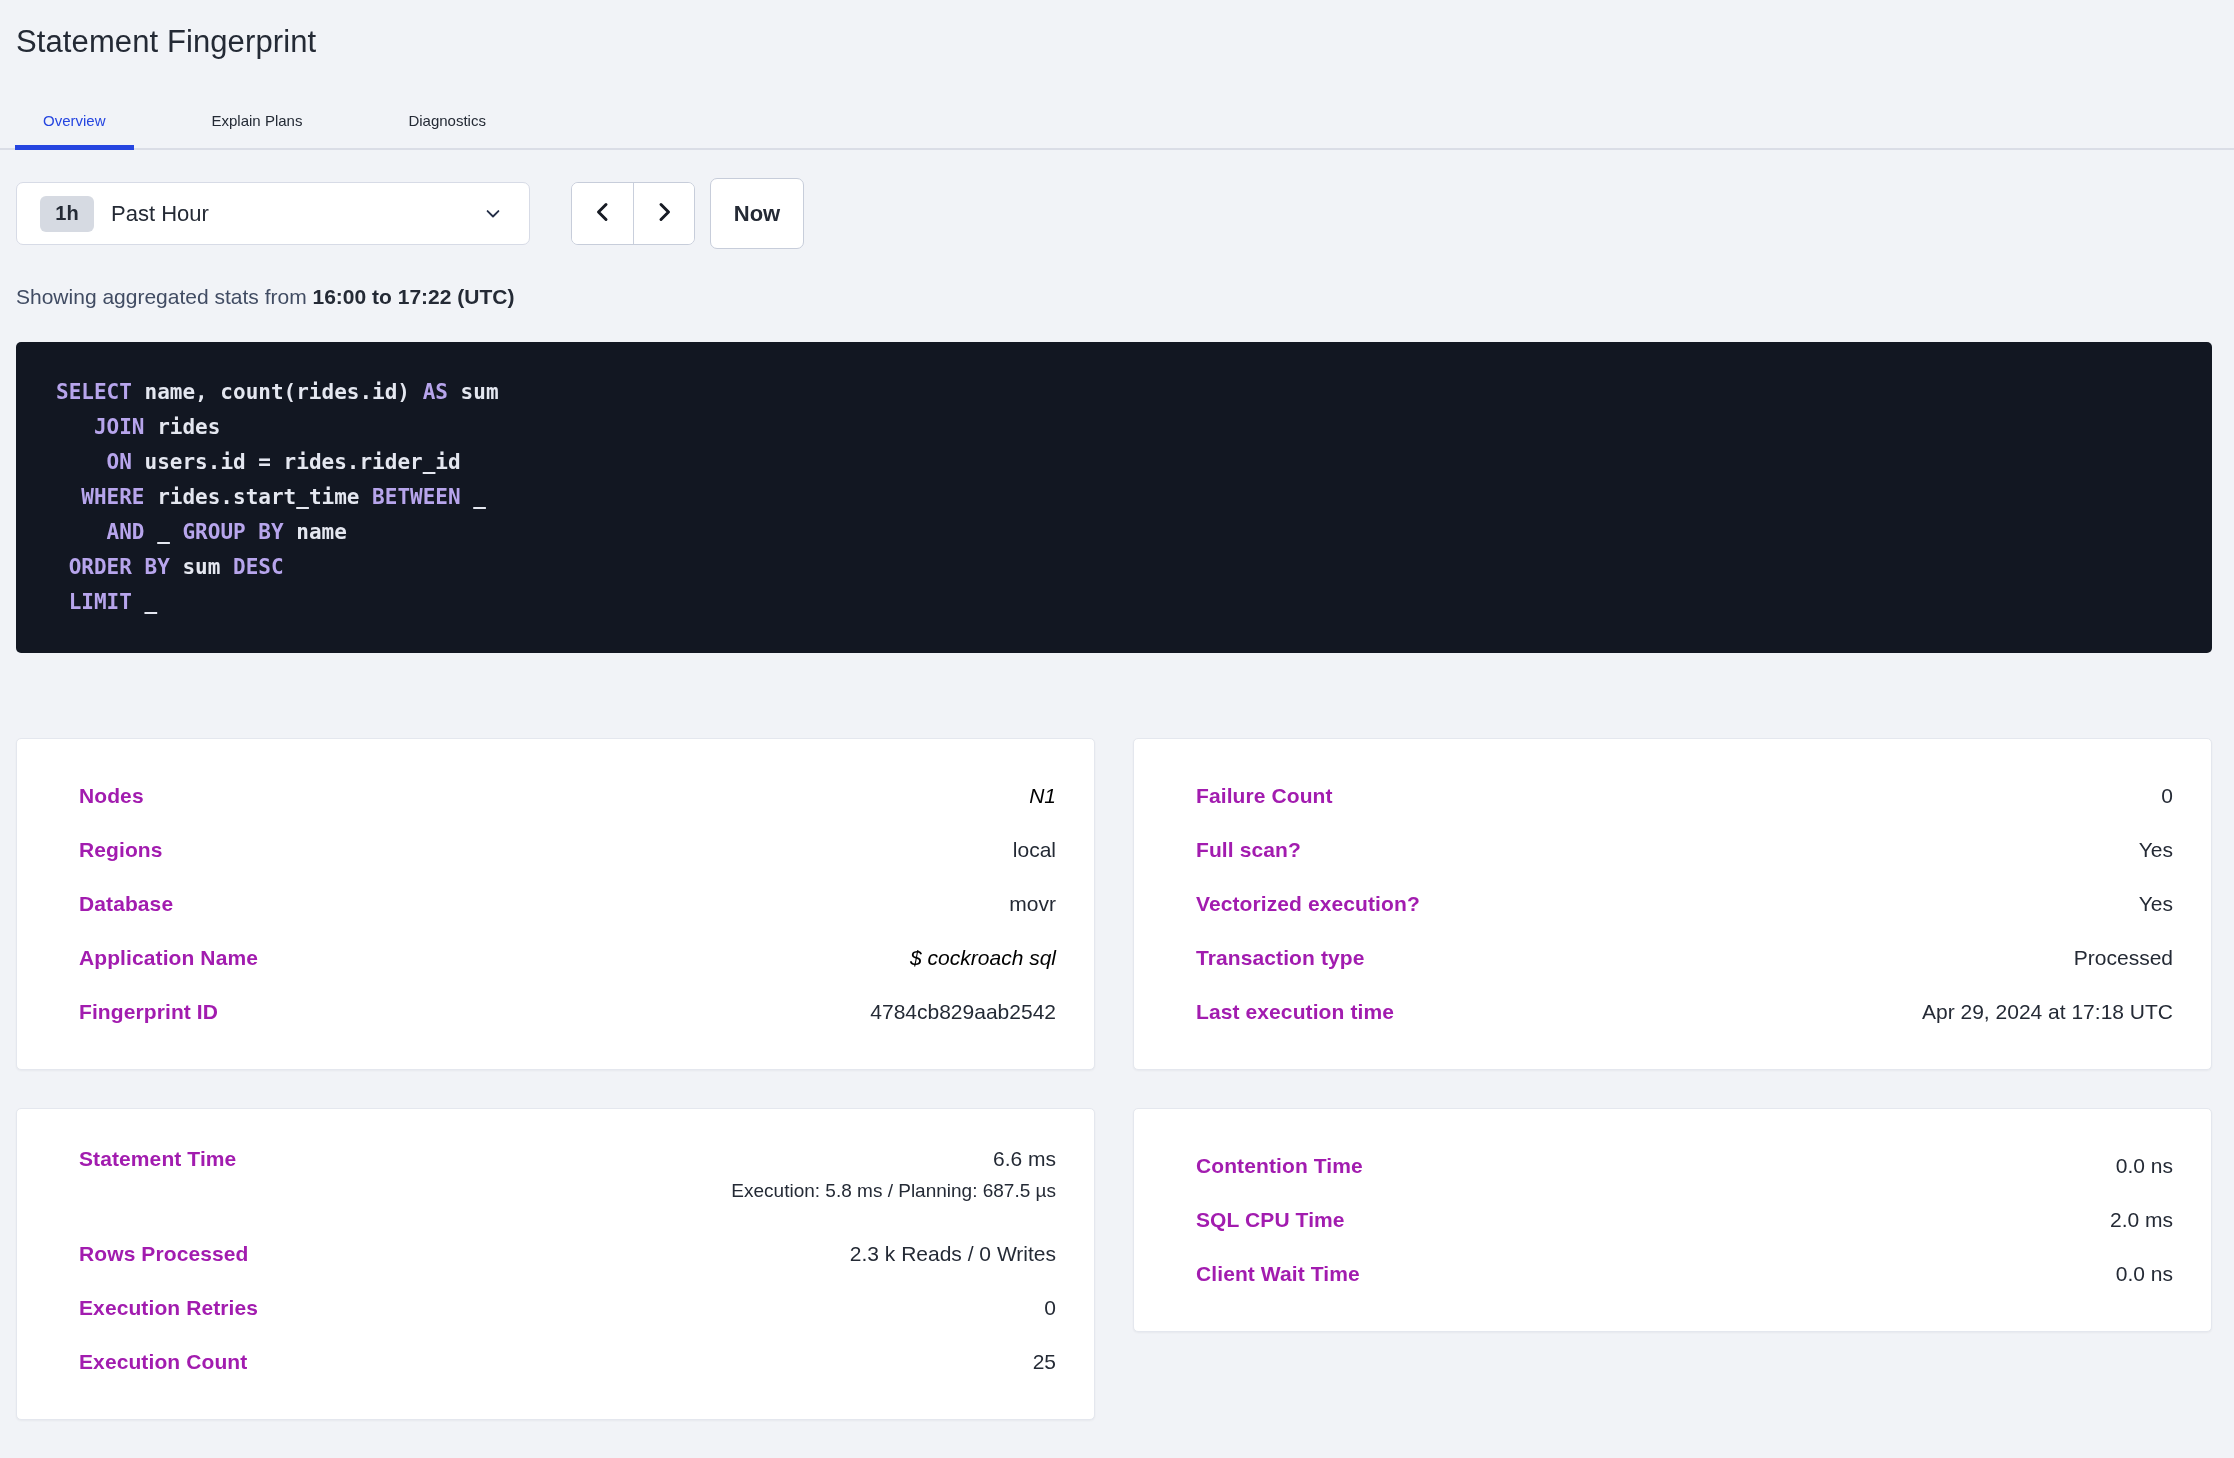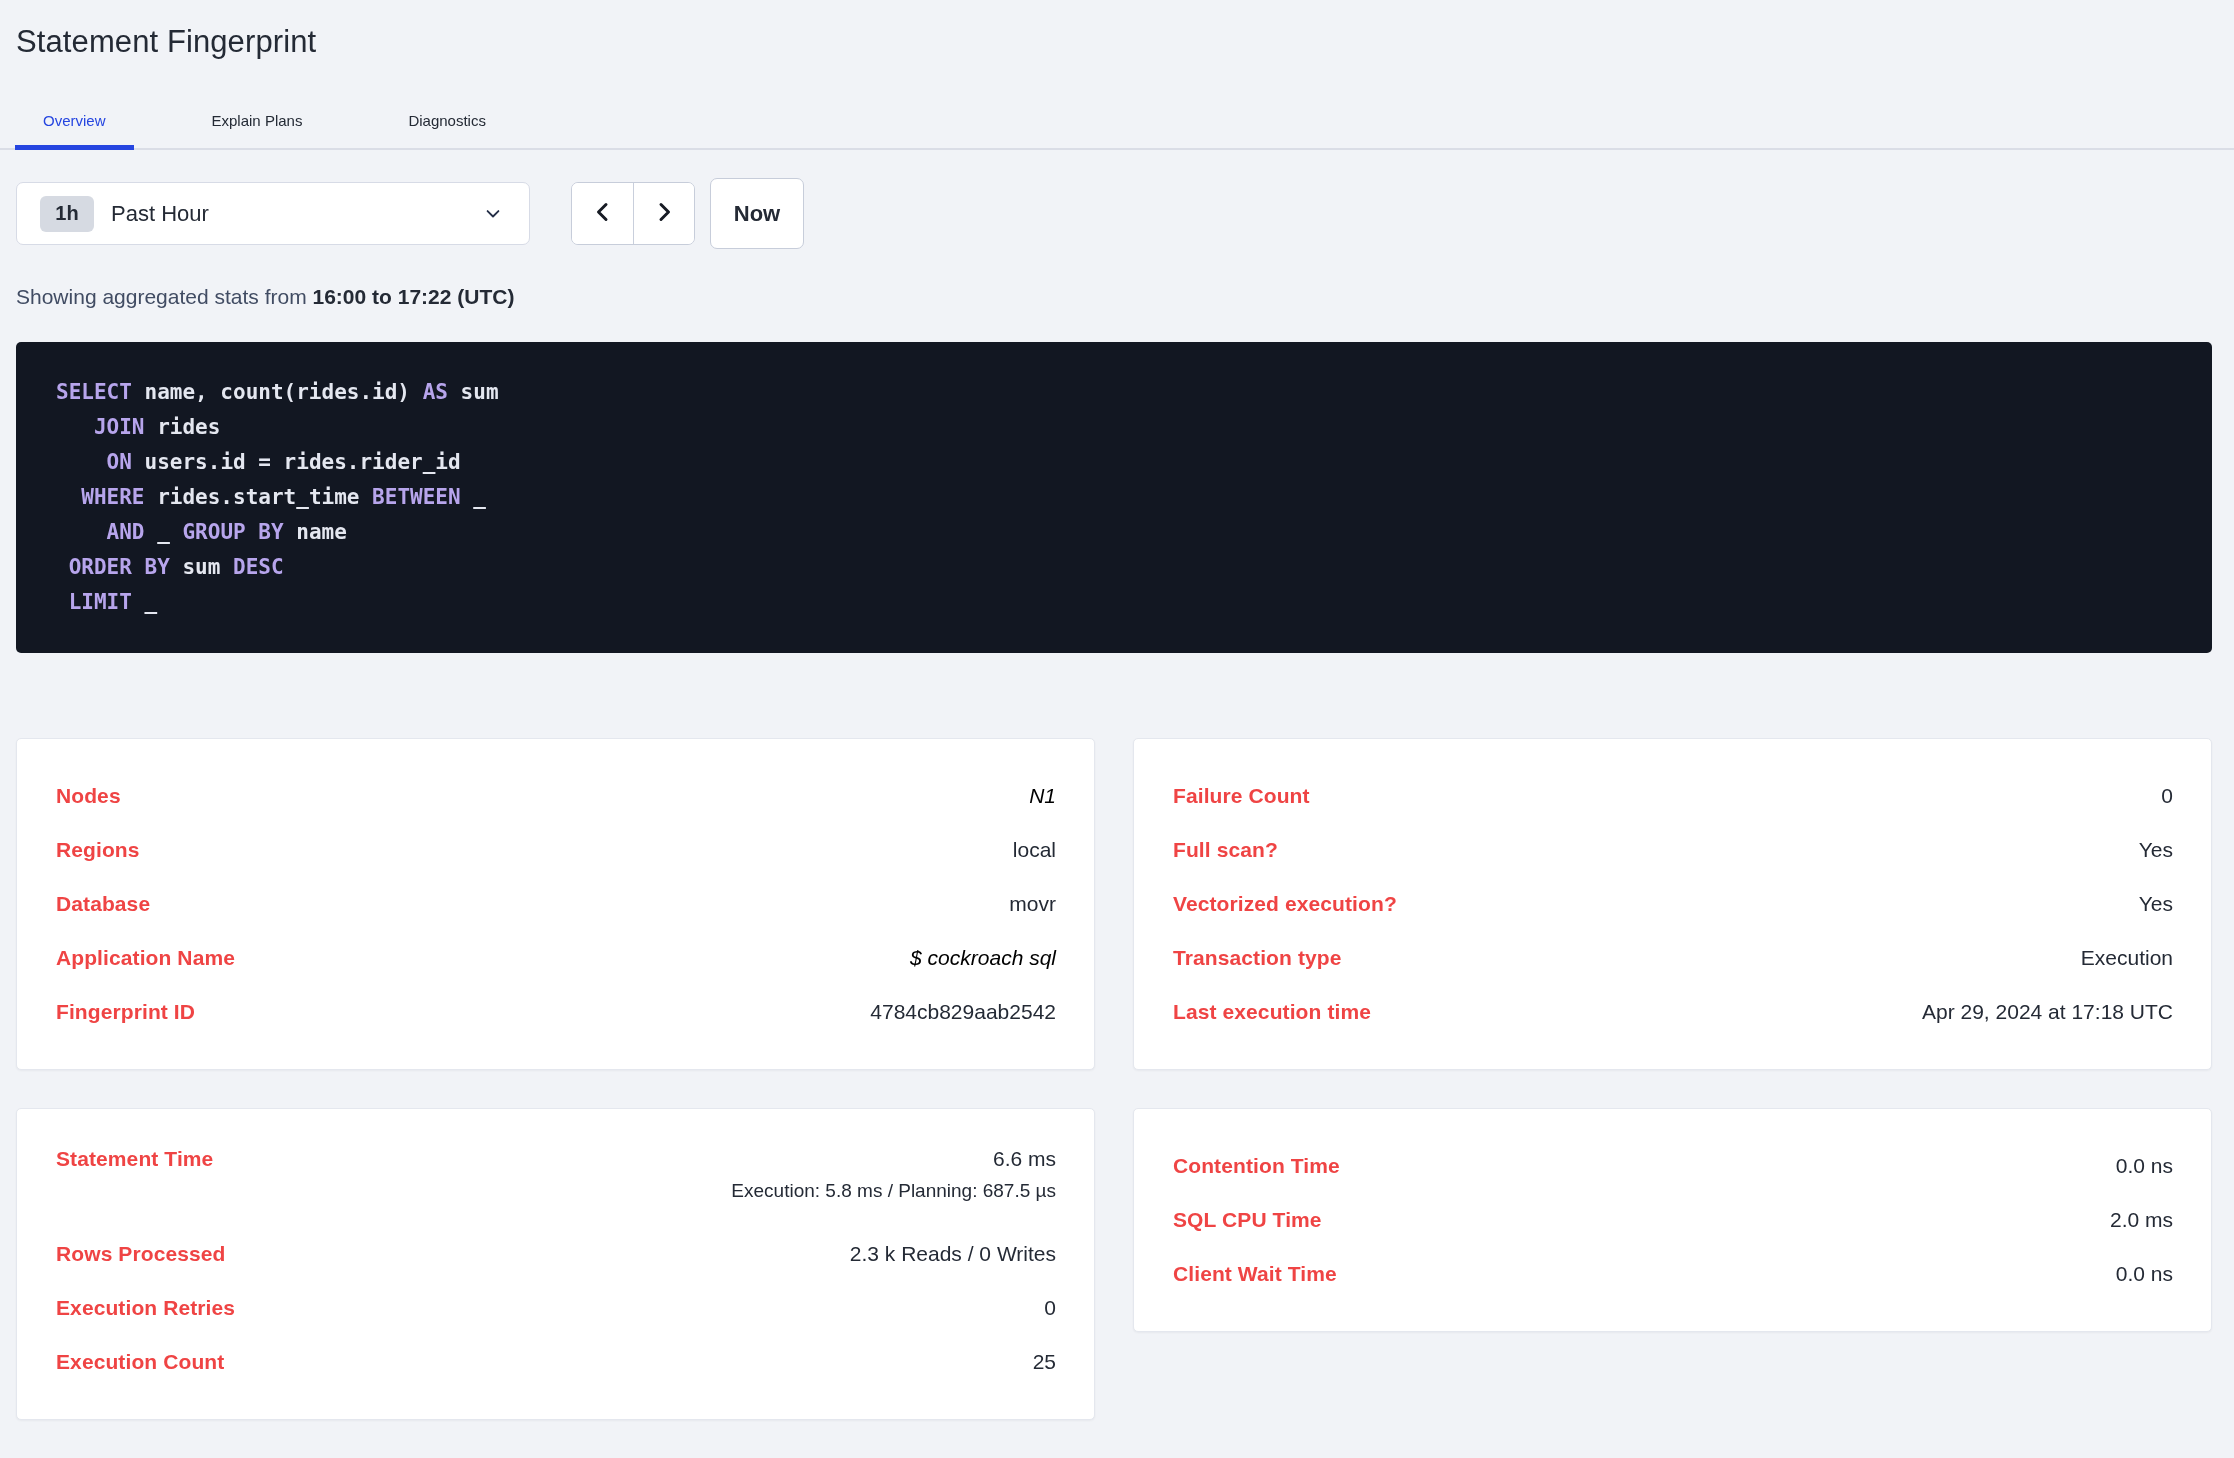--- a/index.html
+++ b/index.html
@@ -154,22 +154,23 @@
   .row {
     height: 54px;
     display: flex;
     align-items: center;
     justify-content: space-between;
   }
   .row.tall { height: 88px; align-items: flex-start; padding-top: 8px; }
   .row .label {
     font-size: 21px;
     font-weight: 700;
-    color: #ef4444;
+    color: #a21caf;
     letter-spacing: 0.1px;
+    margin-left: 23px;
   }
   .valwrap { display: flex; flex-direction: column; align-items: flex-end; }
   .row .value { font-size: 21px; font-weight: 400; color: #242A35; }
   .row .value.link { color: #000000; cursor: pointer; font-style: italic; }
   .row .subvalue { margin-top: 9px; font-size: 19px; color: #242A35; }
 </style>
 </head>
 <body>
 
 <div class="content">
@@ -276,21 +277,21 @@
         </div>
         <div class="row">
           <span class="label">Vectorized execution?</span>
           <div class="valwrap">
             <span class="value">Yes</span>
           </div>
         </div>
         <div class="row">
           <span class="label">Transaction type</span>
           <div class="valwrap">
-            <span class="value">Execution</span>
+            <span class="value">Processed</span>
           </div>
         </div>
         <div class="row">
           <span class="label">Last execution time</span>
           <div class="valwrap">
             <span class="value">Apr 29, 2024 at 17:18 UTC</span>
           </div>
         </div>
       </div>
   </div>

